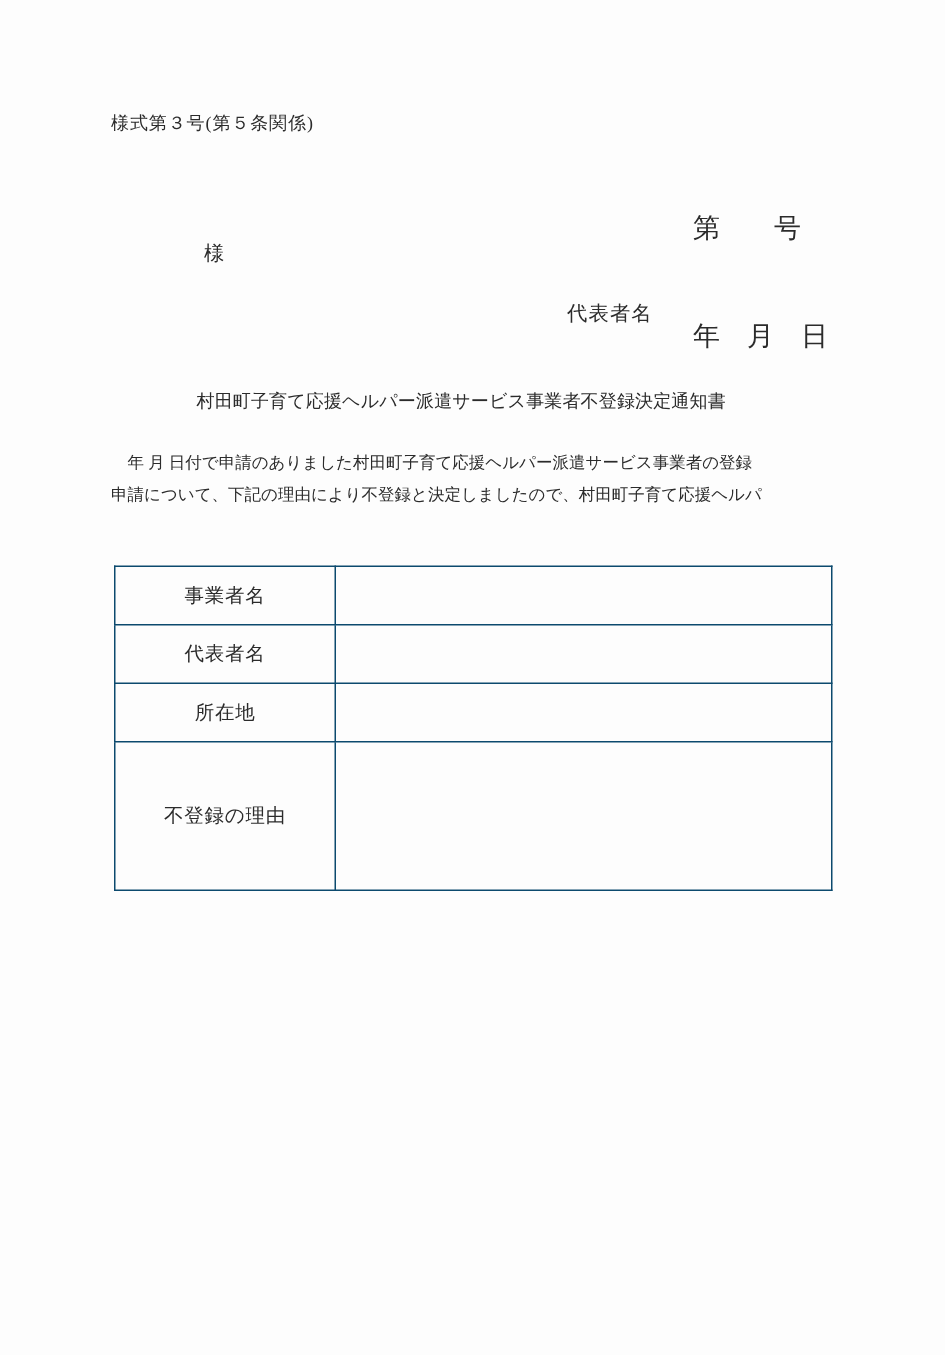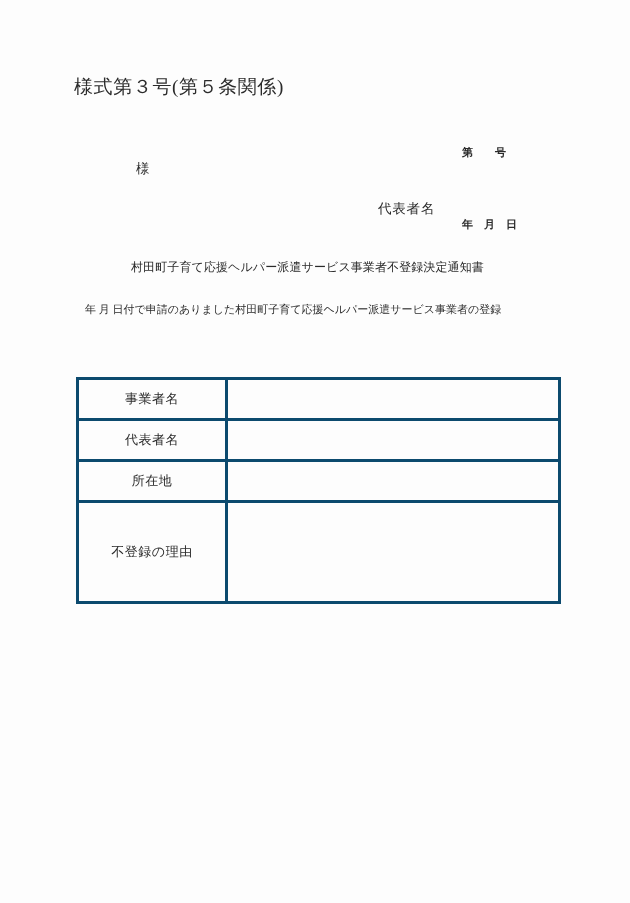--- a/index.html
+++ b/index.html
@@ -19,33 +19,32 @@
     overflow: hidden;
     box-sizing: border-box;
   }
 
   .abs { position: absolute; }
 
   
   #form-number {
     left: 74px;
     top: 74px;
-    font-size: 19px;
+    font-size: 12px;
     letter-spacing: 0.6px;
     white-space: nowrap;
   }
 
   
   #doc-meta {
     left: 462px;
     top: 92px;
-    font-size: 11px;
+    font-size: 18px;
     line-height: 24px;
     white-space: pre;
-    font-weight: bold;
   }
   #doc-meta .meta-line { display: block; white-space: pre; }
 
   
   #addressee {
     left: 136px;
     top: 160px;
     font-size: 13.5px;
     white-space: nowrap;
   }
@@ -84,21 +83,21 @@
 
   
   #info-table {
     left: 76px;
     top: 377px;
     width: 476px;
     border-collapse: collapse;
     table-layout: fixed;
   }
   #info-table td {
-    border: 3px solid #0c4a6e;
+    border: 1px solid #0c4a6e;
     font-size: 13px;
     padding: 0;
     vertical-align: middle;
   }
   #info-table td.label-cell {
     width: 146px;
     text-align: center;
     letter-spacing: 0.5px;
   }
   #info-table td.value-cell {
@@ -120,20 +119,21 @@
   </div>
 
   <div class="abs" id="addressee">様</div>
 
   <div class="abs" id="issuer">代表者名</div>
 
   <div class="abs" id="doc-title">村田町子育て応援ヘルパー派遣サービス事業者不登録決定通知書</div>
 
   <div class="abs" id="body-text">
     <span class="body-line first">　年 月 日付で申請のありました村田町子育て応援ヘルパー派遣サービス事業者の登録</span>
+    <span class="body-line">申請について、下記の理由により不登録と決定しましたので、村田町子育て応援ヘルパ</span>
   </div>
 
   <table class="abs" id="info-table">
     <tbody>
       <tr class="row-short">
         <td class="label-cell">事業者名</td>
         <td class="value-cell"></td>
       </tr>
       <tr class="row-short">
         <td class="label-cell">代表者名</td>

